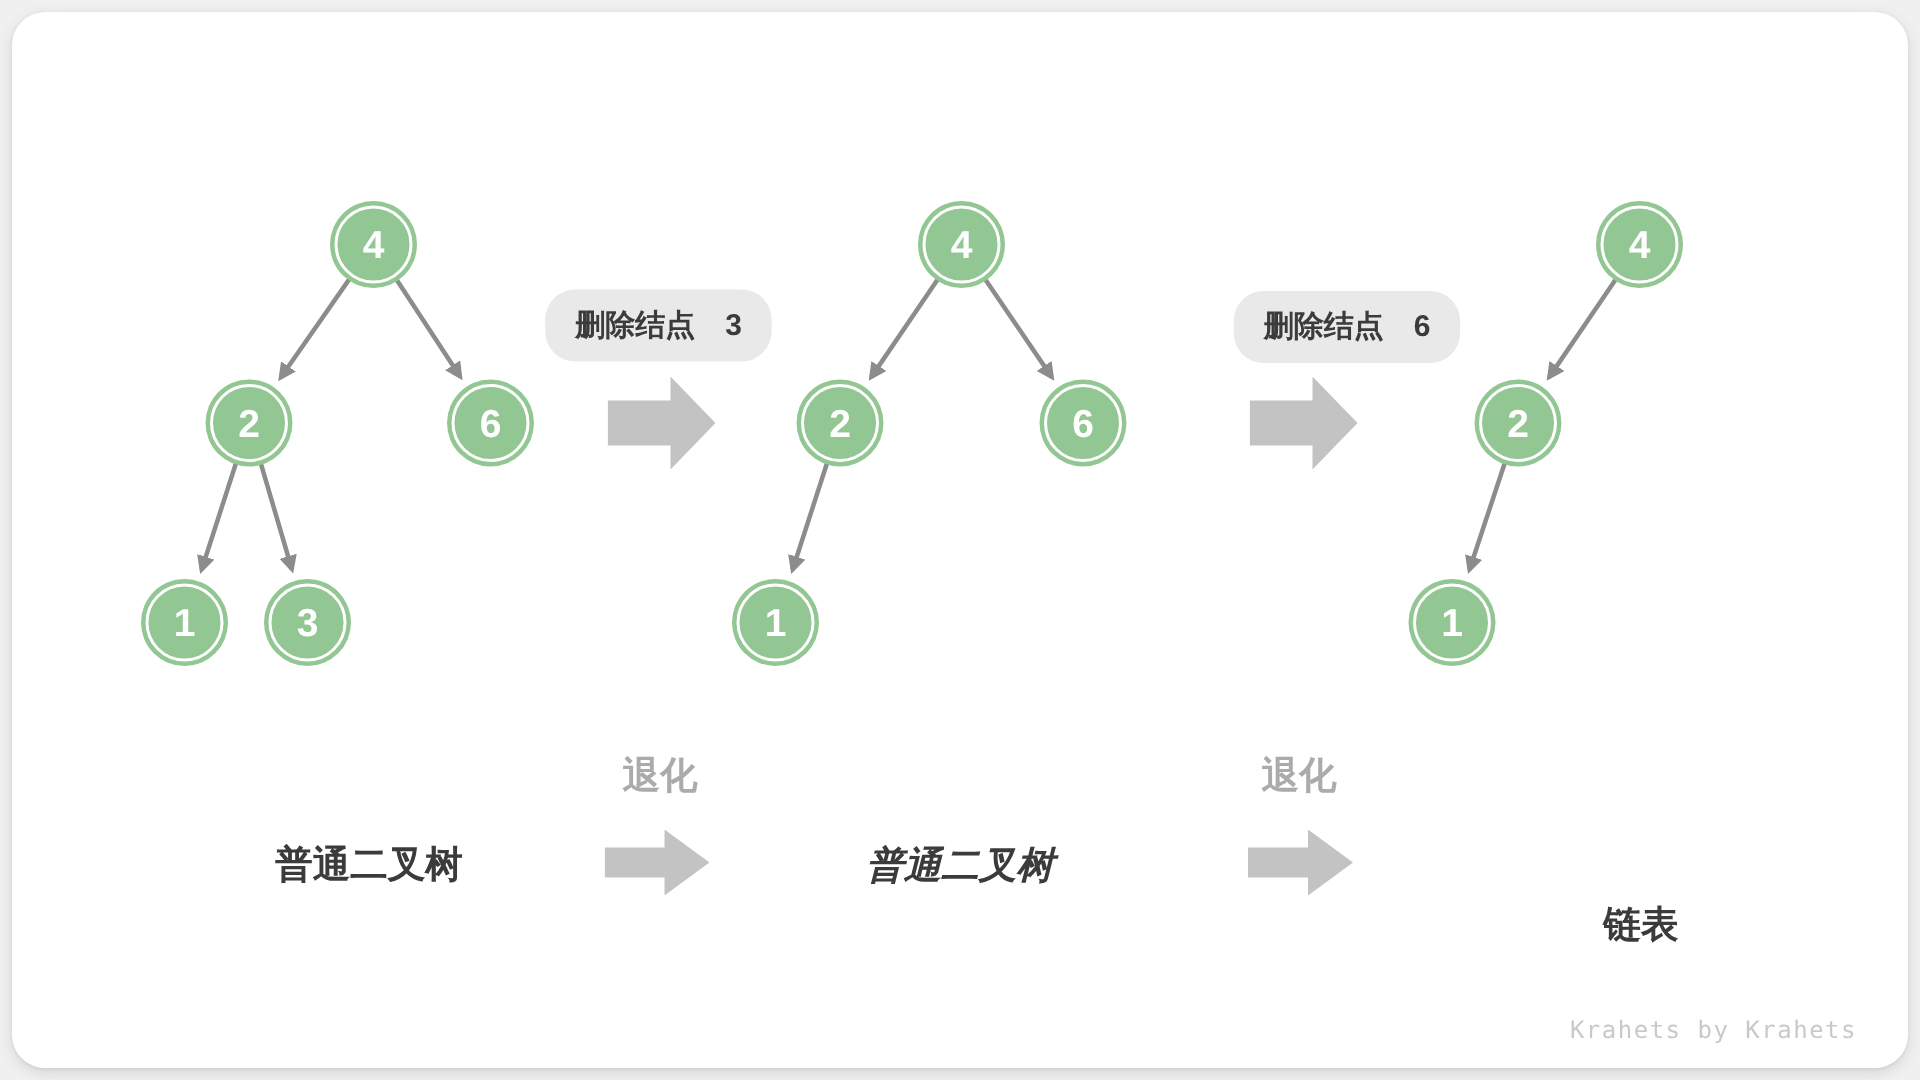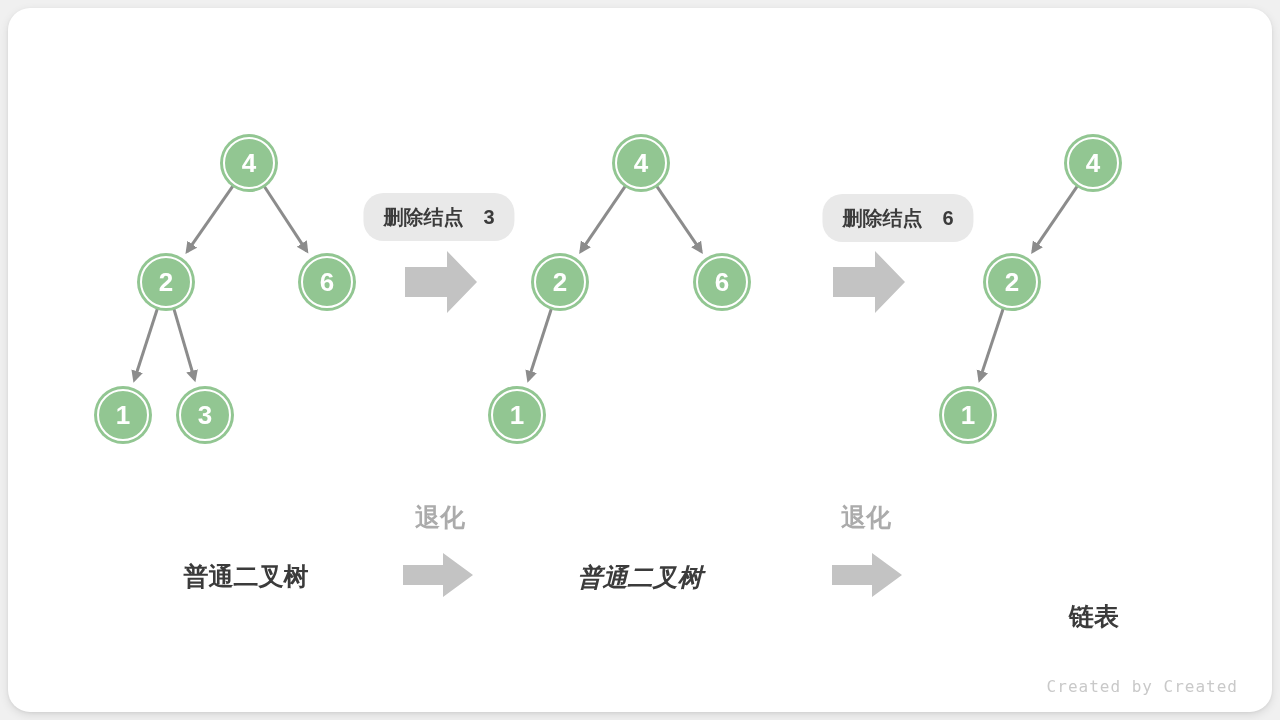--- a/index.html
+++ b/index.html
@@ -107,14 +107,14 @@
       <div class="block-arrow" style="left: 397px; top: 243px; width: 72px; height: 62px; clip-path: polygon(0px 16px, 42px 16px, 42px 0px, 72px 31px, 42px 62px, 42px 46px, 0px 46px);"></div>
       <div class="block-arrow" style="left: 825px; top: 243px; width: 72px; height: 62px; clip-path: polygon(0px 16px, 42px 16px, 42px 0px, 72px 31px, 42px 62px, 42px 46px, 0px 46px);"></div>
       <div class="block-arrow" style="left: 395px; top: 545px; width: 70px; height: 44px; clip-path: polygon(0px 12px, 40px 12px, 40px 0px, 70px 22px, 40px 44px, 40px 32px, 0px 32px);"></div>
       <div class="block-arrow" style="left: 824px; top: 545px; width: 70px; height: 44px; clip-path: polygon(0px 12px, 40px 12px, 40px 0px, 70px 22px, 40px 44px, 40px 32px, 0px 32px);"></div>
       <div class="degrade-label" style="left: 432px; top: 509px;">退化</div>
       <div class="degrade-label" style="left: 858px; top: 509px;">退化</div>
       <div class="stage-label" style="left: 238px; top: 568px;">普通二叉树</div>
       <div class="stage-label" style="left: 632px; top: 569px; font-style: italic;">普通二叉树</div>
       <div class="stage-label" style="left: 1086px; top: 568px; margin-top: 40px;">链表</div>
     </div>
-  <div class="credit">Created by Created</div>
+  <div class="credit">Krahets by Krahets</div>
 </div>
 
 </body></html>

